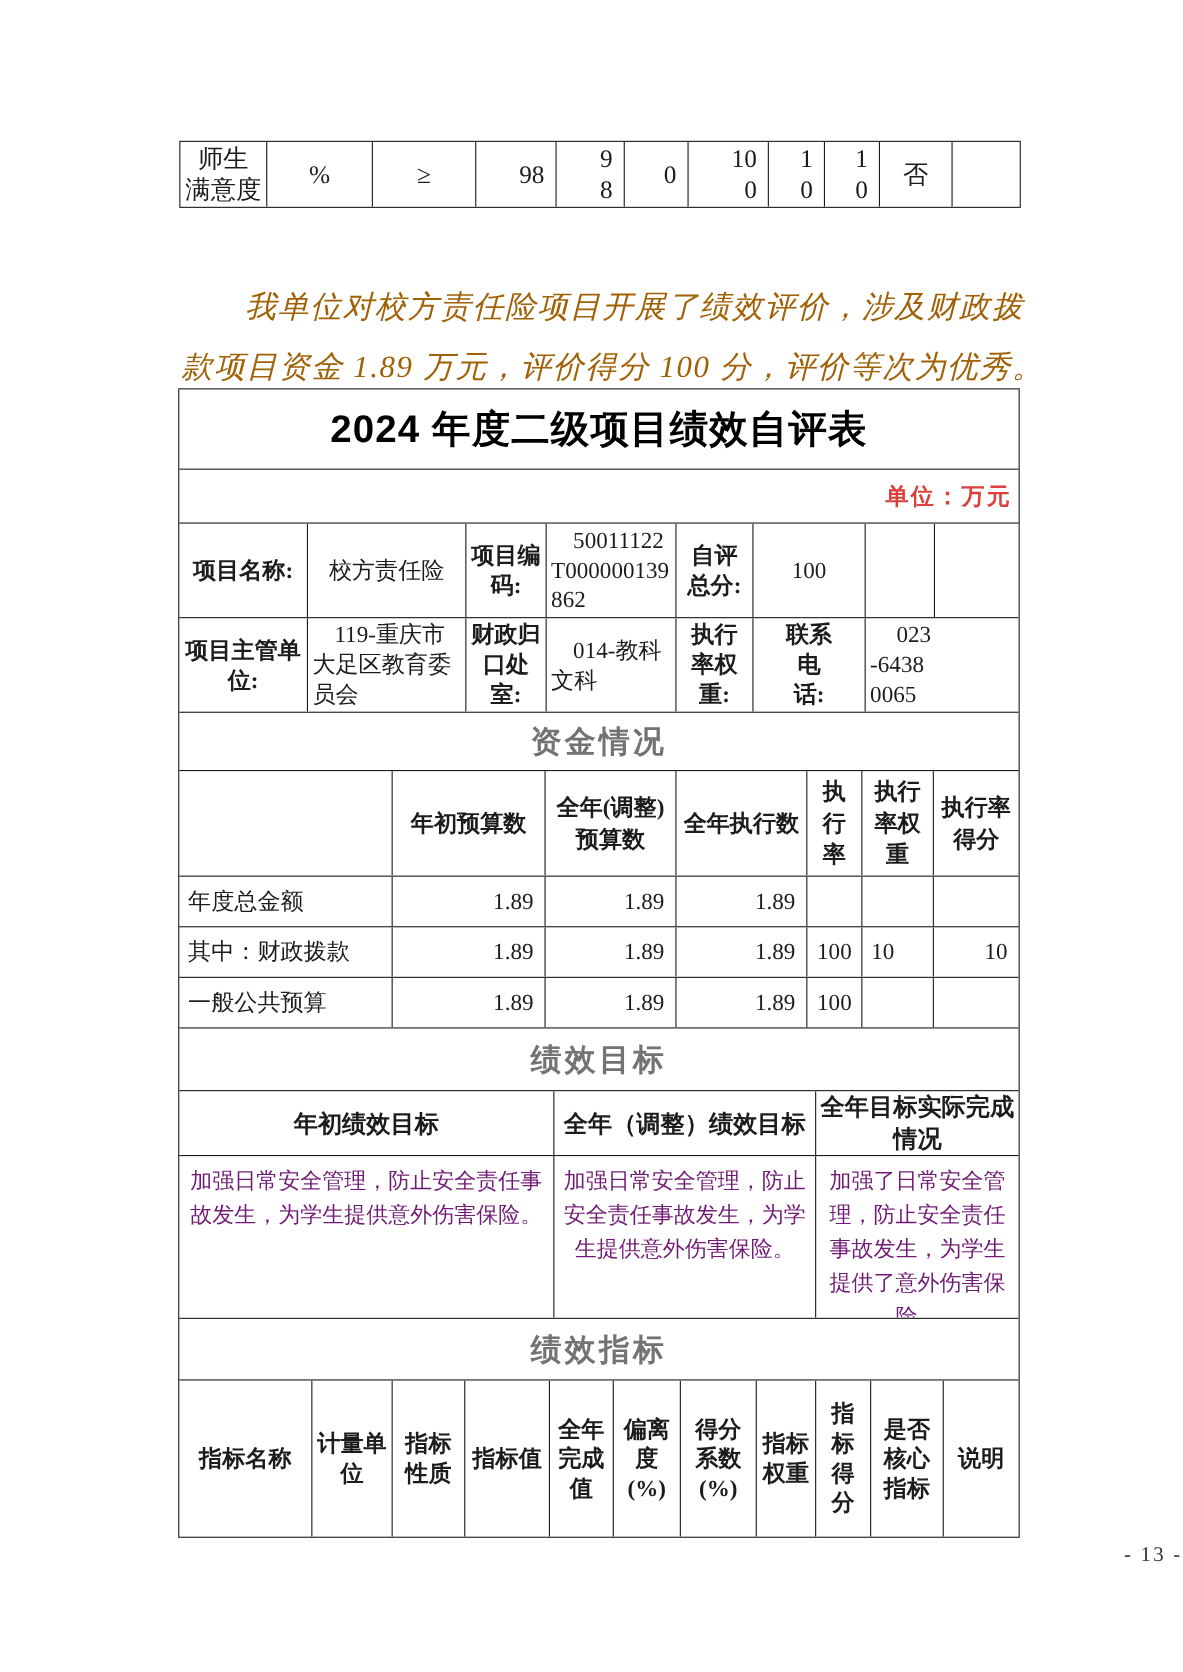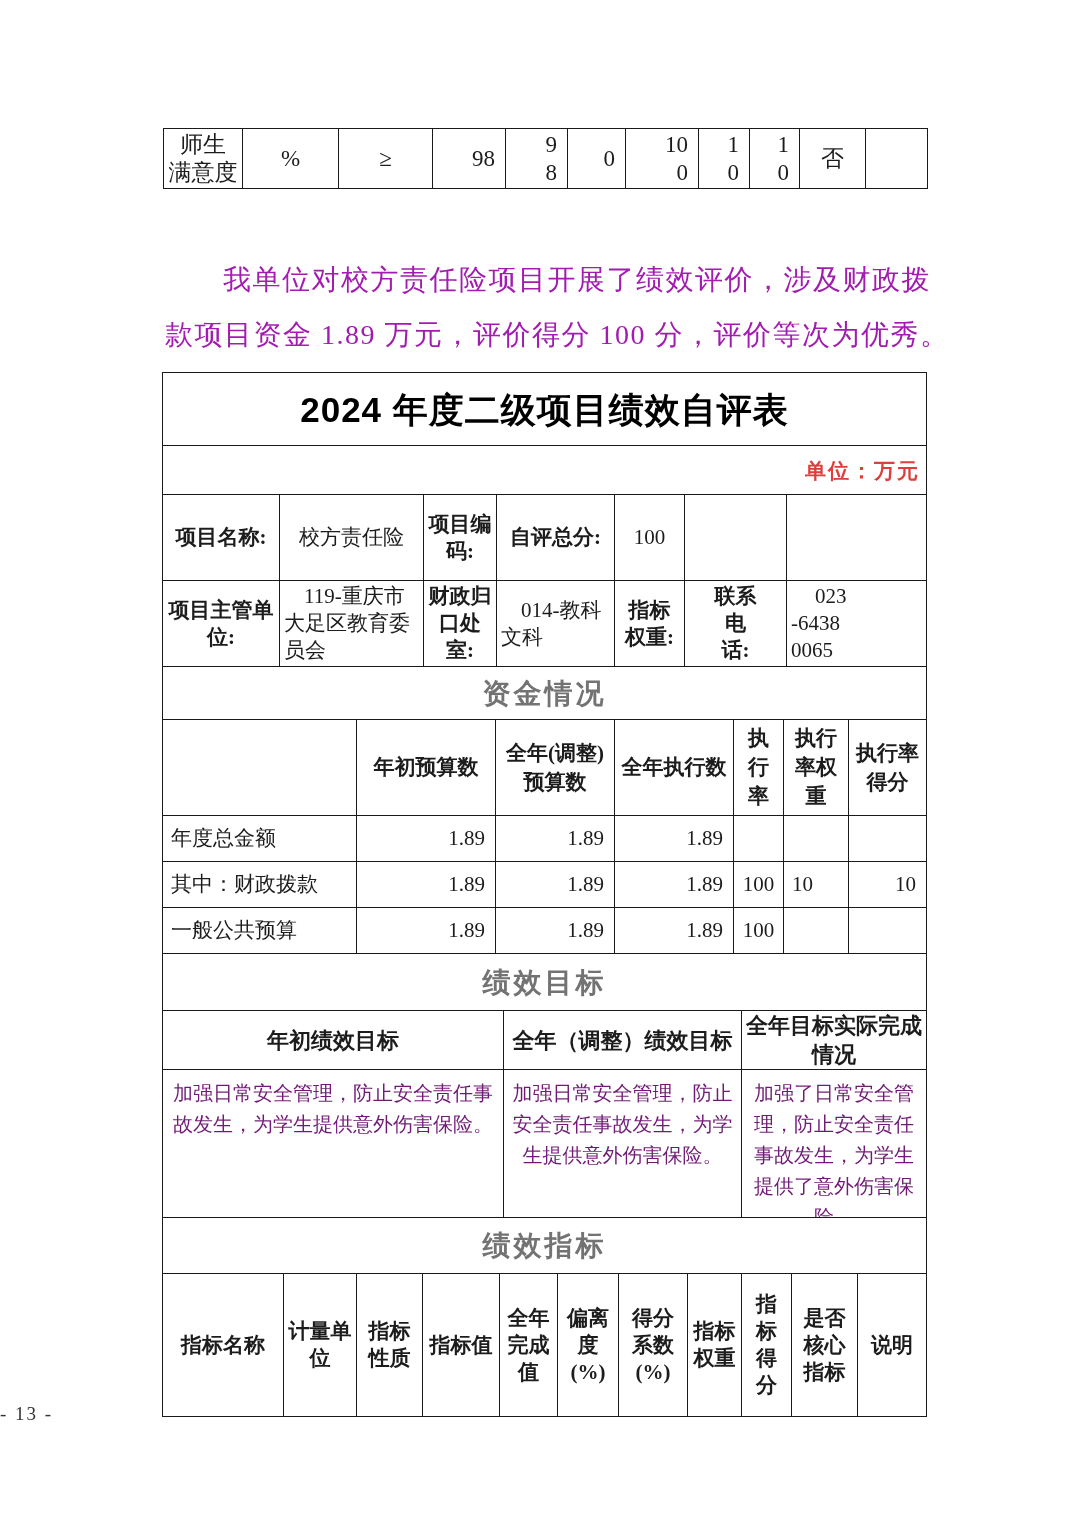--- a/index.html
+++ b/index.html
@@ -73,24 +73,24 @@
   .gh .c  { font-weight:bold; font-size:22px; line-height:29px; }
   .r-ind .c { font-weight:bold; line-height:27px; }
   .gb {
     align-items:flex-start; justify-content:flex-start; text-align:center;
     font-size:20px; line-height:31px; padding:8px; color:#701a75;
   }
 
   .para {
     position:absolute; left:165px; top:252px; width:800px;
     font-size:28px; line-height:55px; letter-spacing:1.5px;
-    text-indent:58px; text-align:left; white-space:pre-line; color:#a21caf;
+    text-indent:58px; text-align:left; white-space:pre-line; color:#a16207;font-style:italic;
   }
   .pageno {
-    position:absolute; left:0; top:1403px; width:1075px; text-align:left;
+    position:absolute; left:0; top:1403px; width:1075px; text-align:right;
     font-size:19px; letter-spacing:2px; color:#333;
   }
 </style>
 </head>
 <body>
 
 <div class="page">
 
   <div class="tbl" style="left:163px; top:128px; width:765px;">
     <div class="row r-frag" style="height:59px">
@@ -109,46 +109,49 @@
       <div class="c ar">1
 0</div>
       <div class="c">否</div>
       <div class="c"></div>
     </div>
   </div>
 
   <div class="para">我单位对校方责任险项目开展了绩效评价，涉及财政拨
 款项目资金 1.89 万元，评价得分 100 分，评价等次为优秀。</div>
 
-  <div class="tbl" style="left:162px; top:372px; width:765px;">
+  <div class="tbl" style="left:162px; top:353px; width:765px;">
 
     <div class="row" style="height:72px">
       <div class="c full title">2024 年度二级项目绩效自评表</div>
     </div>
 
     <div class="row" style="height:48px">
       <div class="c full unit">单位：万元</div>
     </div>
 
     <div class="row r-info" style="height:85px">
       <div class="c lb">项目名称:</div>
       <div class="c">校方责任险</div>
       <div class="c lb">项目编码:</div>
+      <div class="c"><span class="iblk">50011122
+T000000139
+862</span></div>
       <div class="c lb">自评总分:</div>
       <div class="c">100</div>
       <div class="c"></div>
       <div class="c"></div>
     </div>
 
     <div class="row r-info" style="height:85px">
       <div class="c lb">项目主管单位:</div>
       <div class="c"><span class="iblk">119-重庆市大足区教育委员会</span></div>
       <div class="c lb">财政归口处室:</div>
       <div class="c"><span class="iblk">014-教科文科</span></div>
-      <div class="c lb">指标权重:</div>
+      <div class="c lb">执行率权重:</div>
       <div class="c lb">联系
 电
 话:</div>
       <div class="c"><span class="iblk" style="text-indent:24px">023
 -6438
 0065</span></div>
     </div>
 
     <div class="row" style="height:52px">
       <div class="c full sect">资金情况</div>

